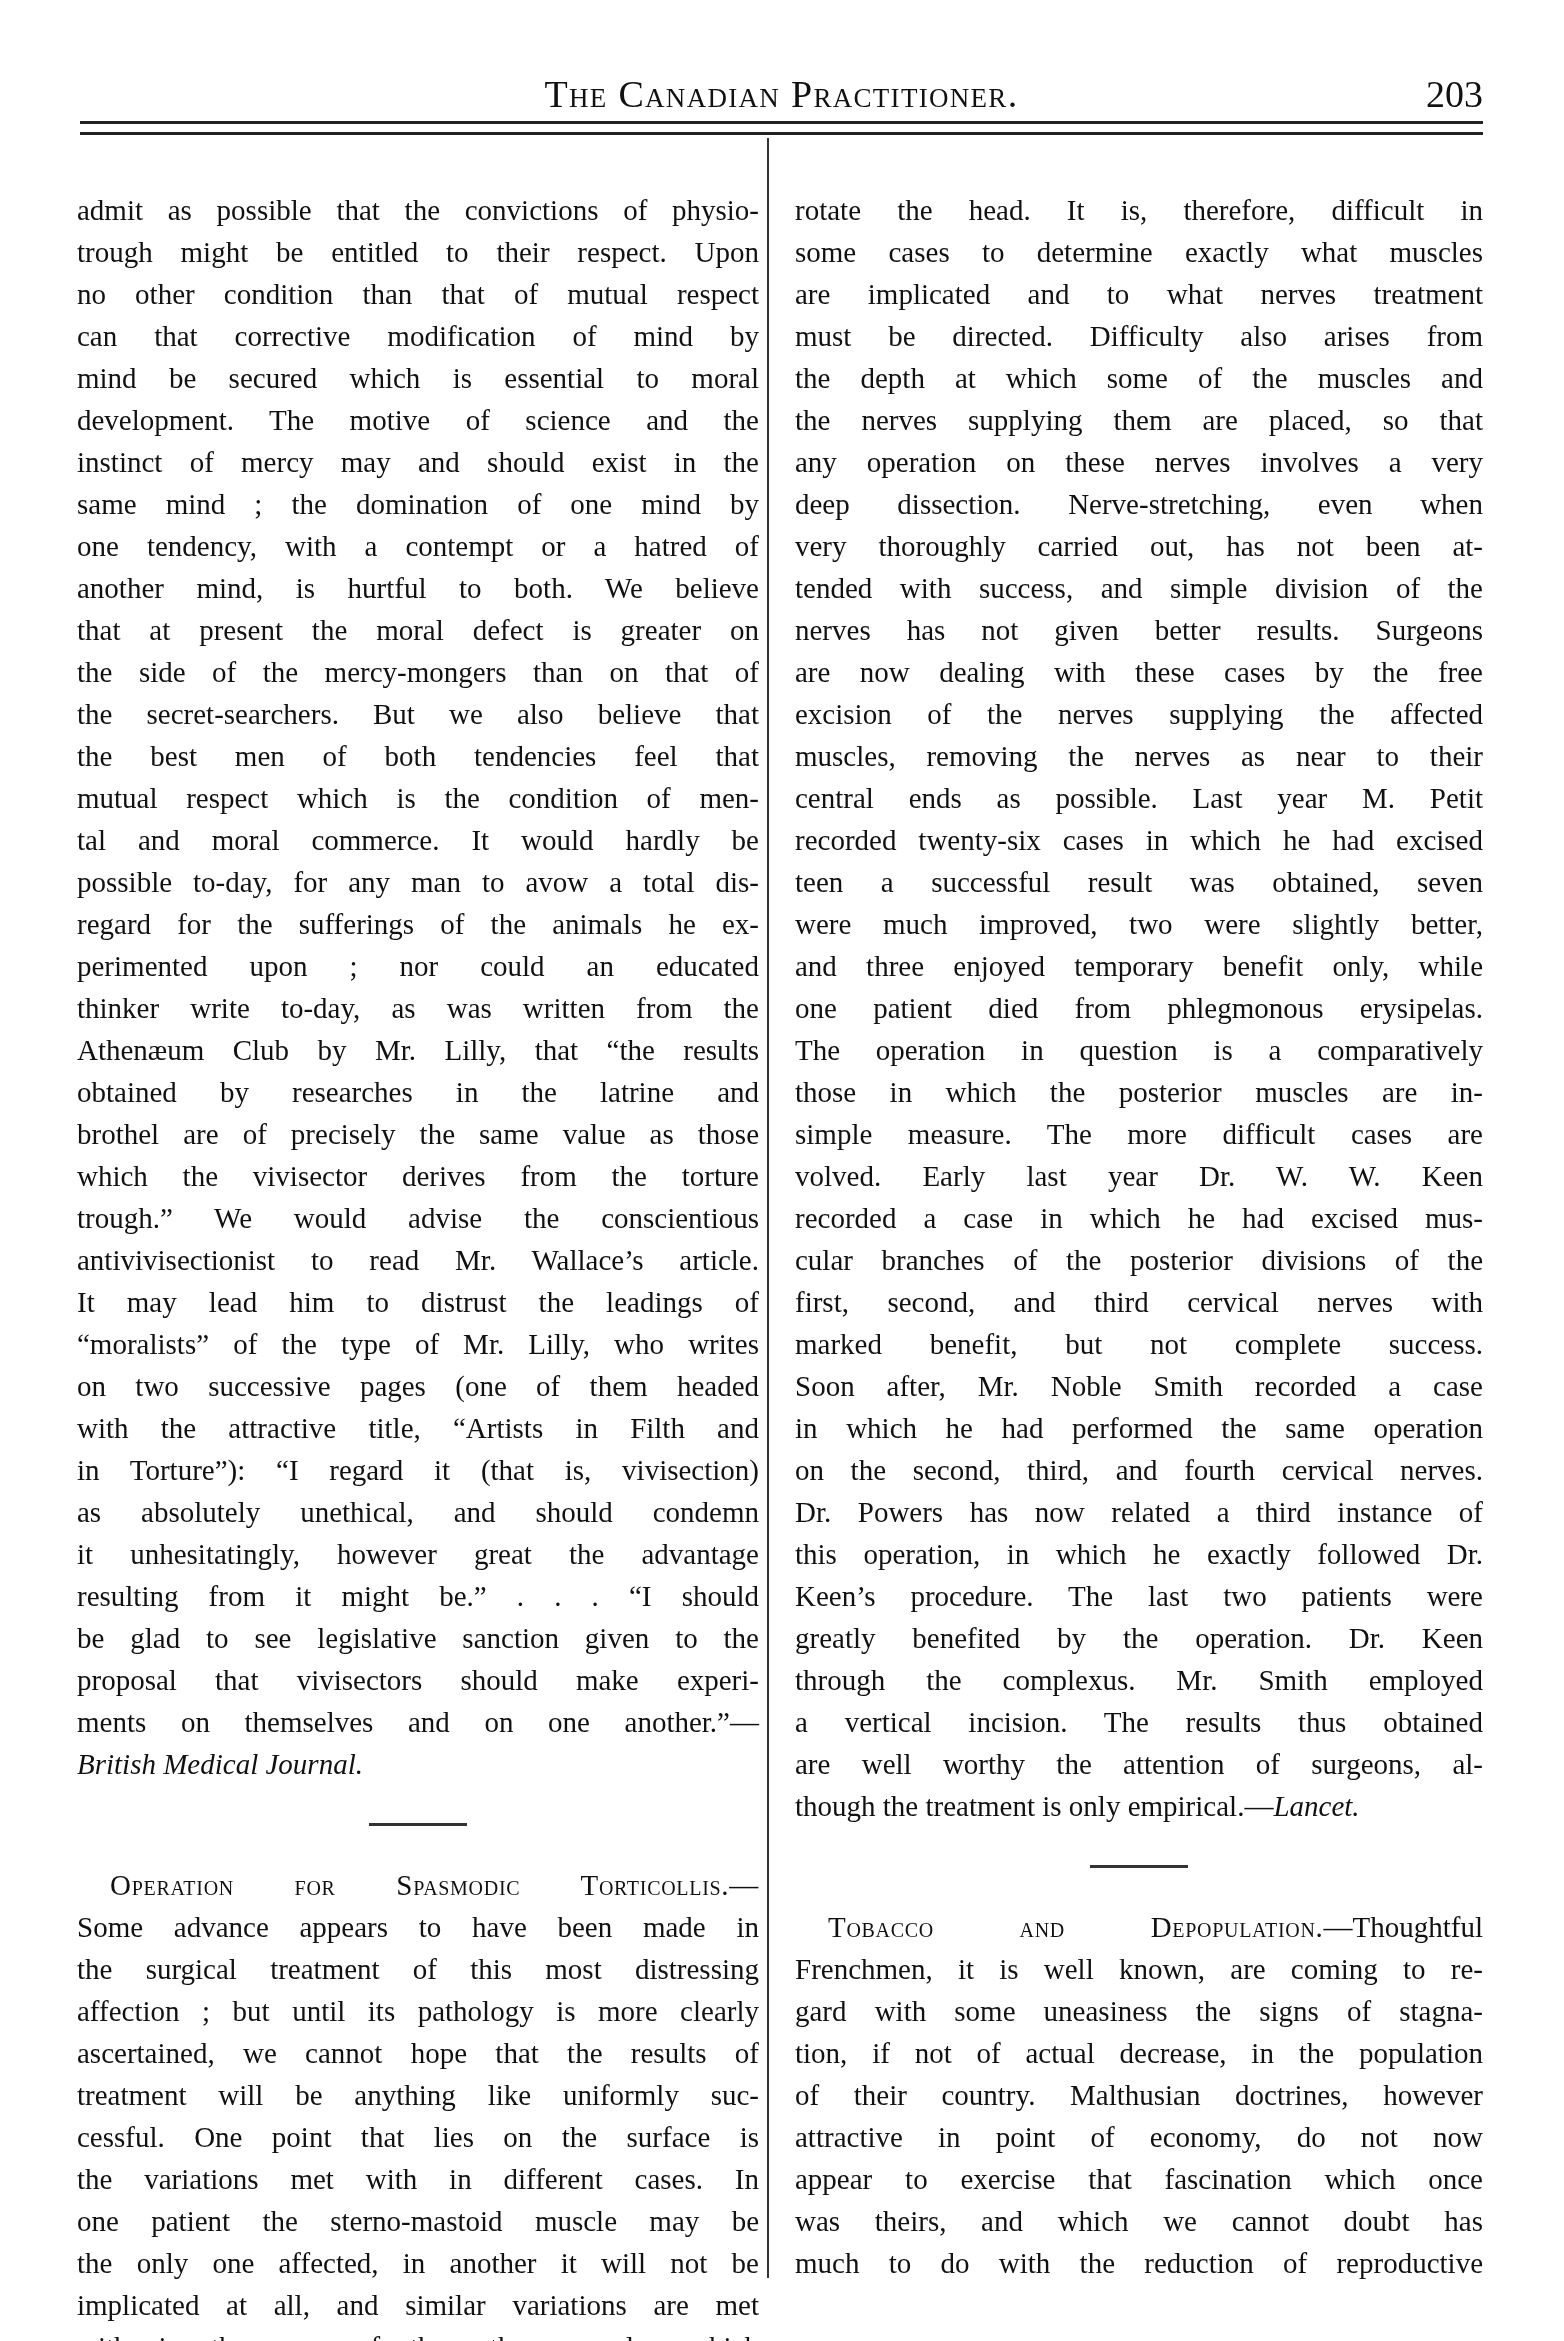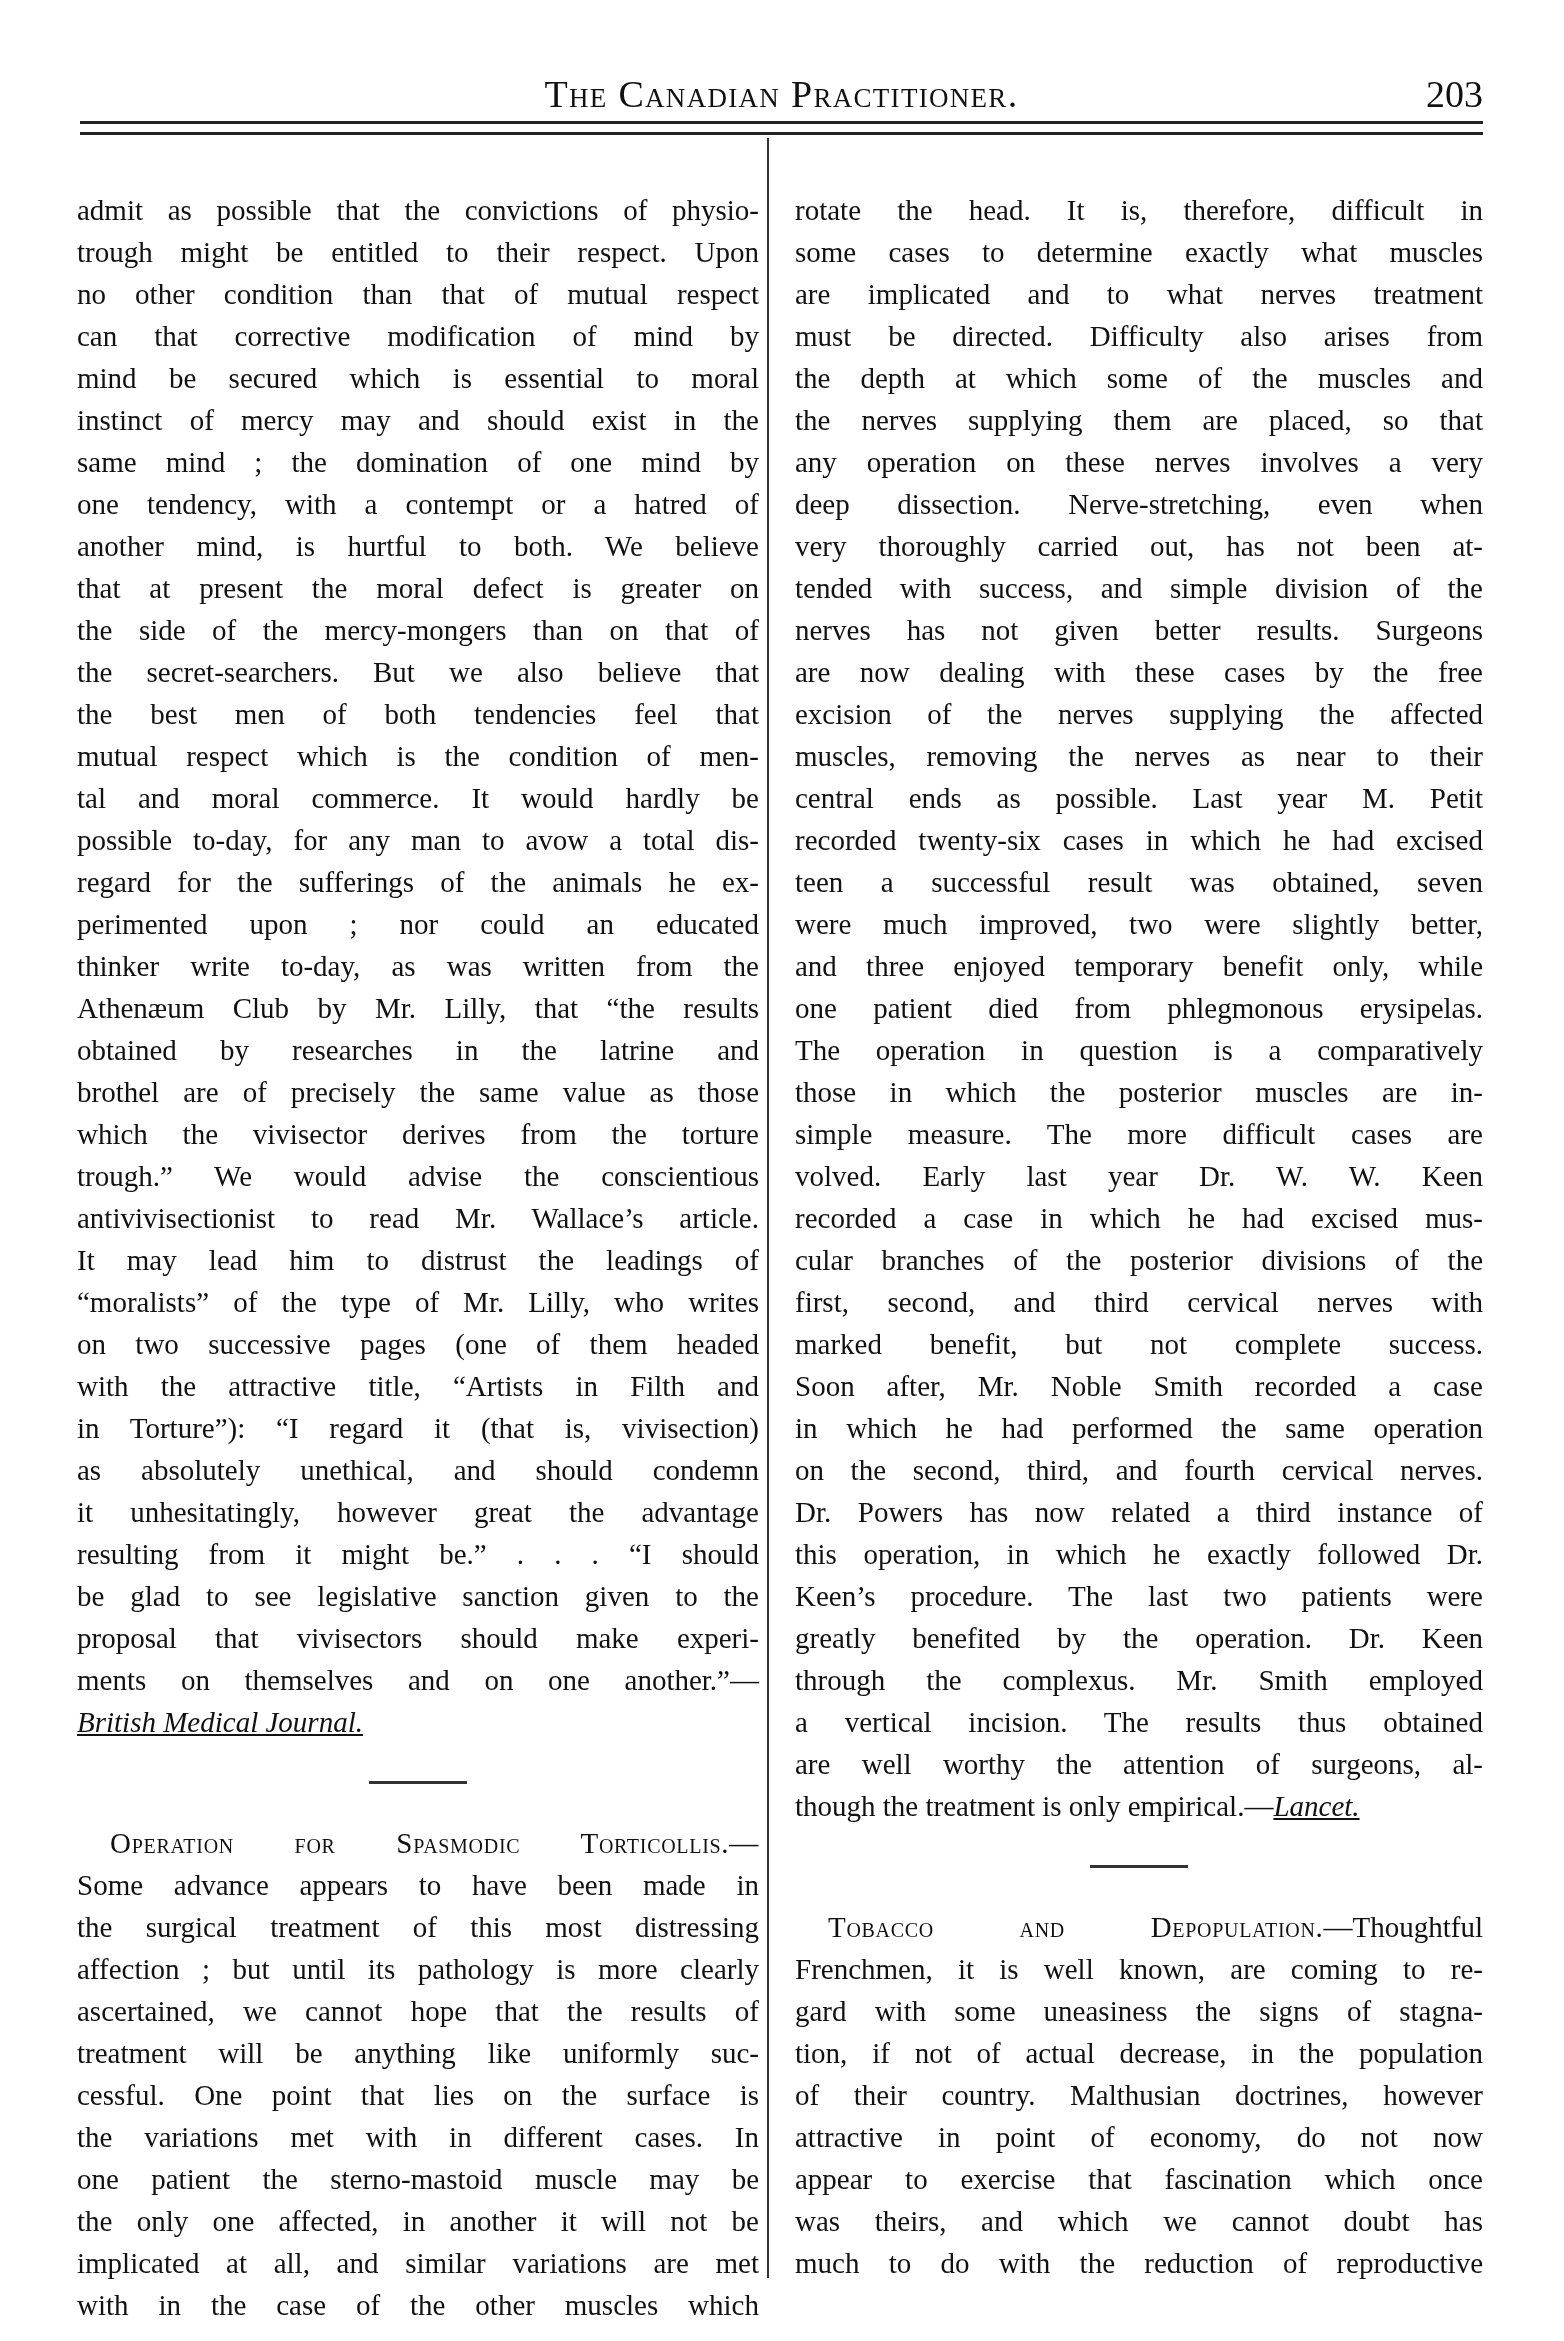--- a/index.html
+++ b/index.html
@@ -13,41 +13,42 @@
   .rule.r1 { top: 121px; }
   .rule.r2 { top: 132px; }
   .col { position: absolute; top: 145px; width: 682px; font-size: 29px;
          line-height: 42px; text-align: justify; margin-top: 44px; }
   .col.left { left: 77px; }
   .col.right { left: 795px; width: 688px; }
   .divider { position: absolute; left: 767px; top: 138px; width: 2px; height: 2140px; background: #333; }
   .line { display: block; text-align: justify; text-align-last: justify; white-space: nowrap; height: 42px; overflow: visible; }
   .line.last { text-align-last: left; }
   .sc { font-variant: small-caps; letter-spacing: 0.7px; }
-  .ital { font-style: italic; text-decoration: underline; }
+  .ital { font-style: italic; }
   .sep { display: block; width: 98px; height: 2.6px; background: #333; margin: 38px auto 38px auto; }
 </style>
 </head>
 <body>
 
 <div class="header">
   <div class="title">The Canadian Practitioner.</div>
   <div class="pageno">203</div>
 </div>
 <div class="rule r1"></div>
 <div class="rule r2"></div>
 <div class="divider"></div>
 
 <div class="col left">
   <div id="left-a1">
       <span class="line">admit as possible that the convictions of physio-</span>
       <span class="line">trough might be entitled to their respect. Upon</span>
       <span class="line">no other condition than that of mutual respect</span>
       <span class="line">can that corrective modification of mind by</span>
       <span class="line">mind be secured which is essential to moral</span>
+      <span class="line">development. The motive of science and the</span>
       <span class="line">instinct of mercy may and should exist in the</span>
       <span class="line">same mind ; the domination of one mind by</span>
       <span class="line">one tendency, with a contempt or a hatred of</span>
       <span class="line">another mind, is hurtful to both. We believe</span>
       <span class="line">that at present the moral defect is greater on</span>
       <span class="line">the side of the mercy-mongers than on that of</span>
       <span class="line">the secret-searchers. But we also believe that</span>
       <span class="line">the best men of both tendencies feel that</span>
       <span class="line">mutual respect which is the condition of men-</span>
       <span class="line">tal and moral commerce. It would hardly be</span>

